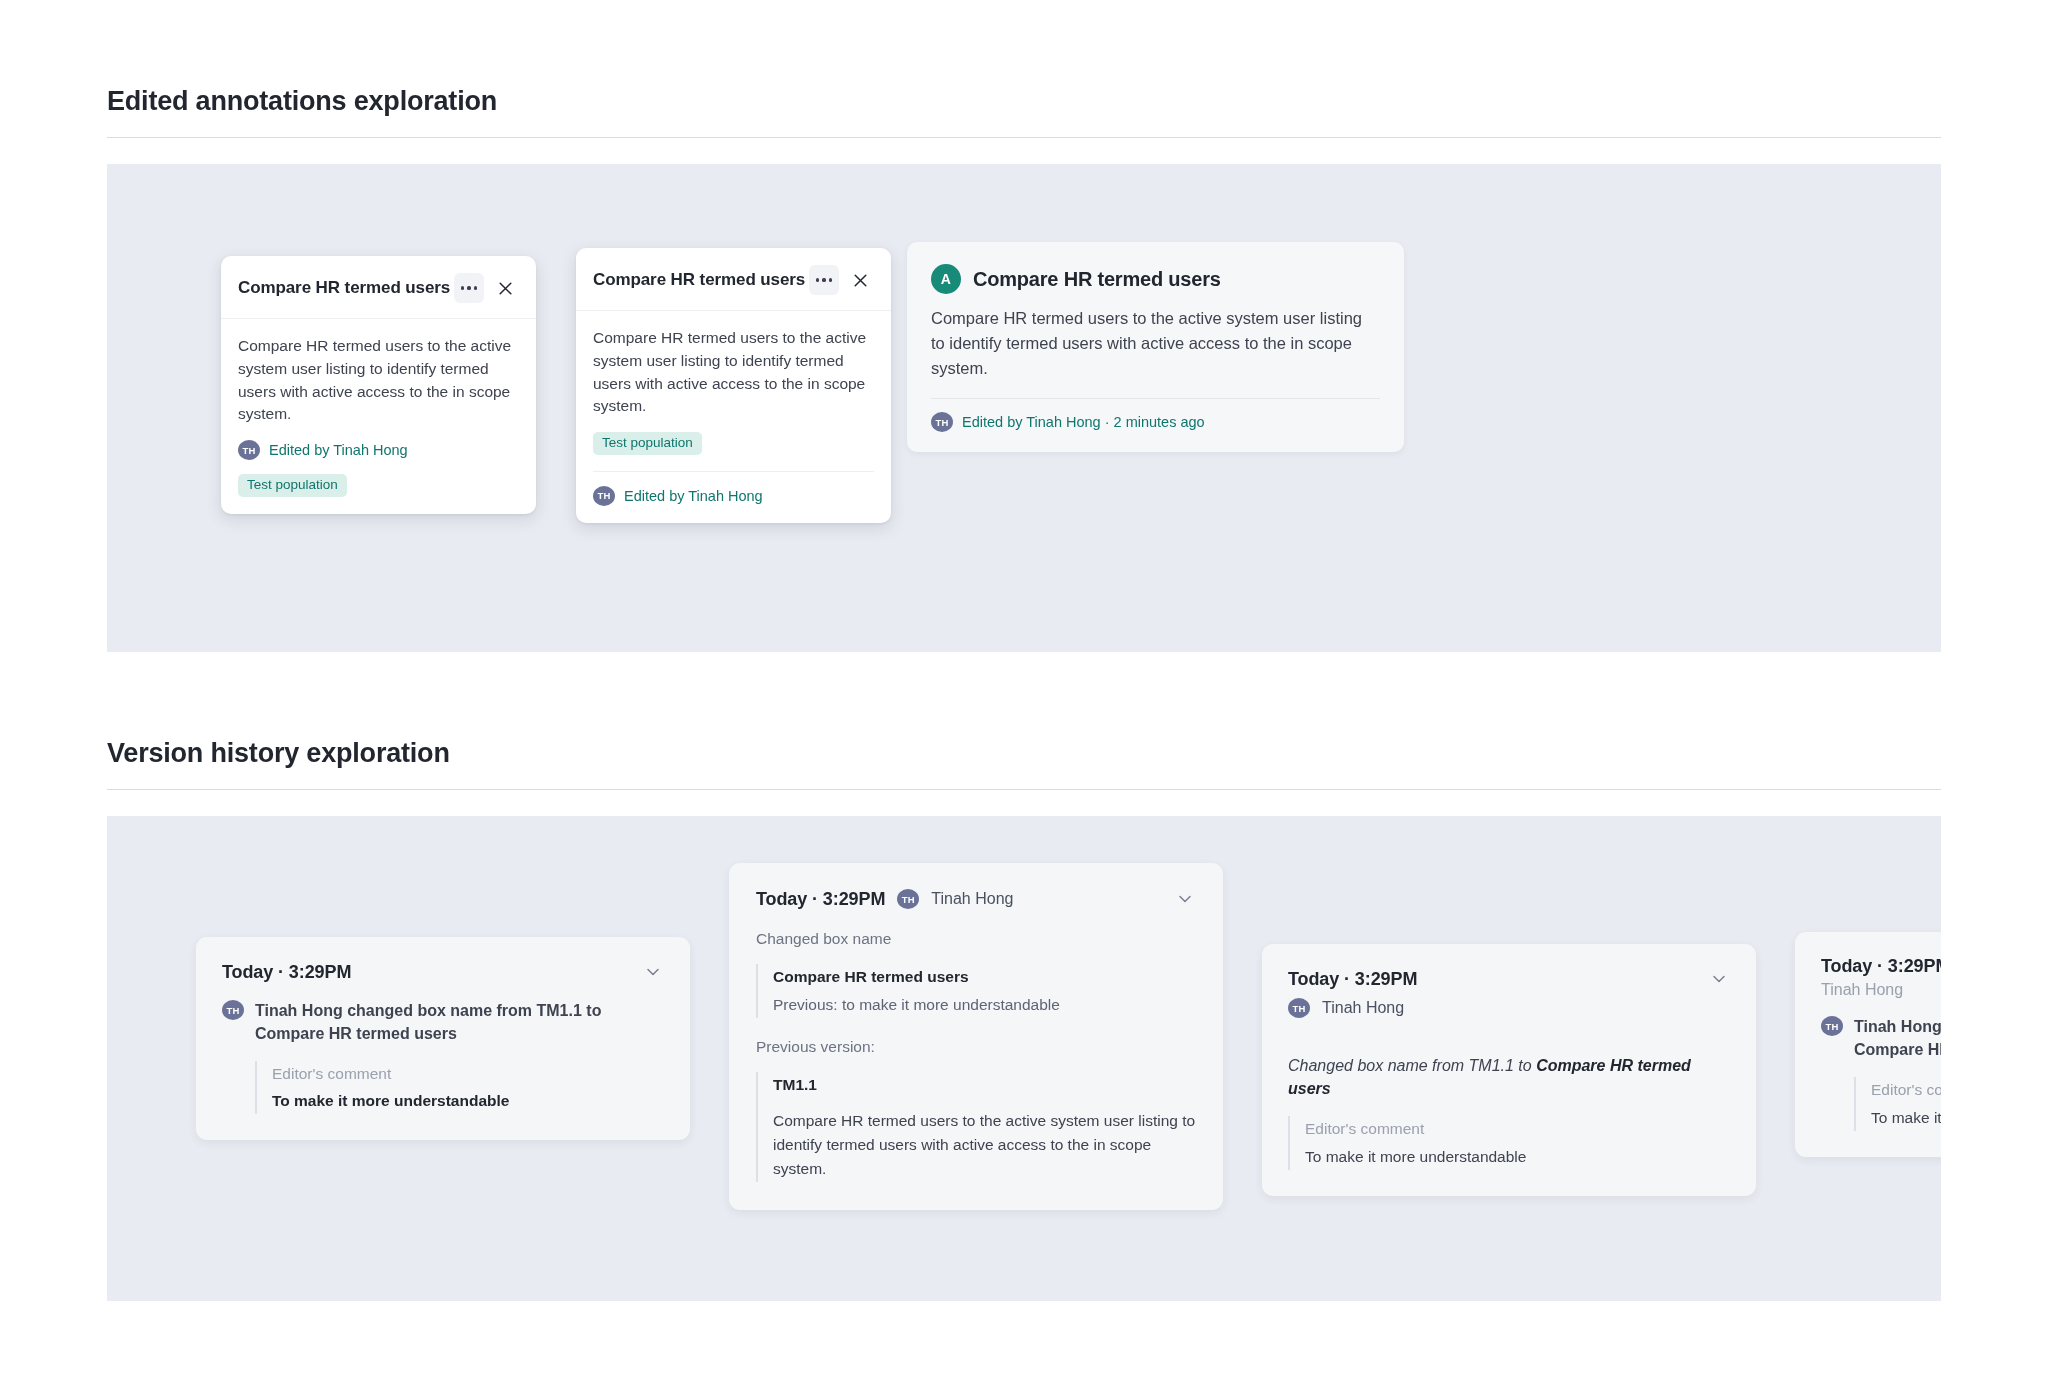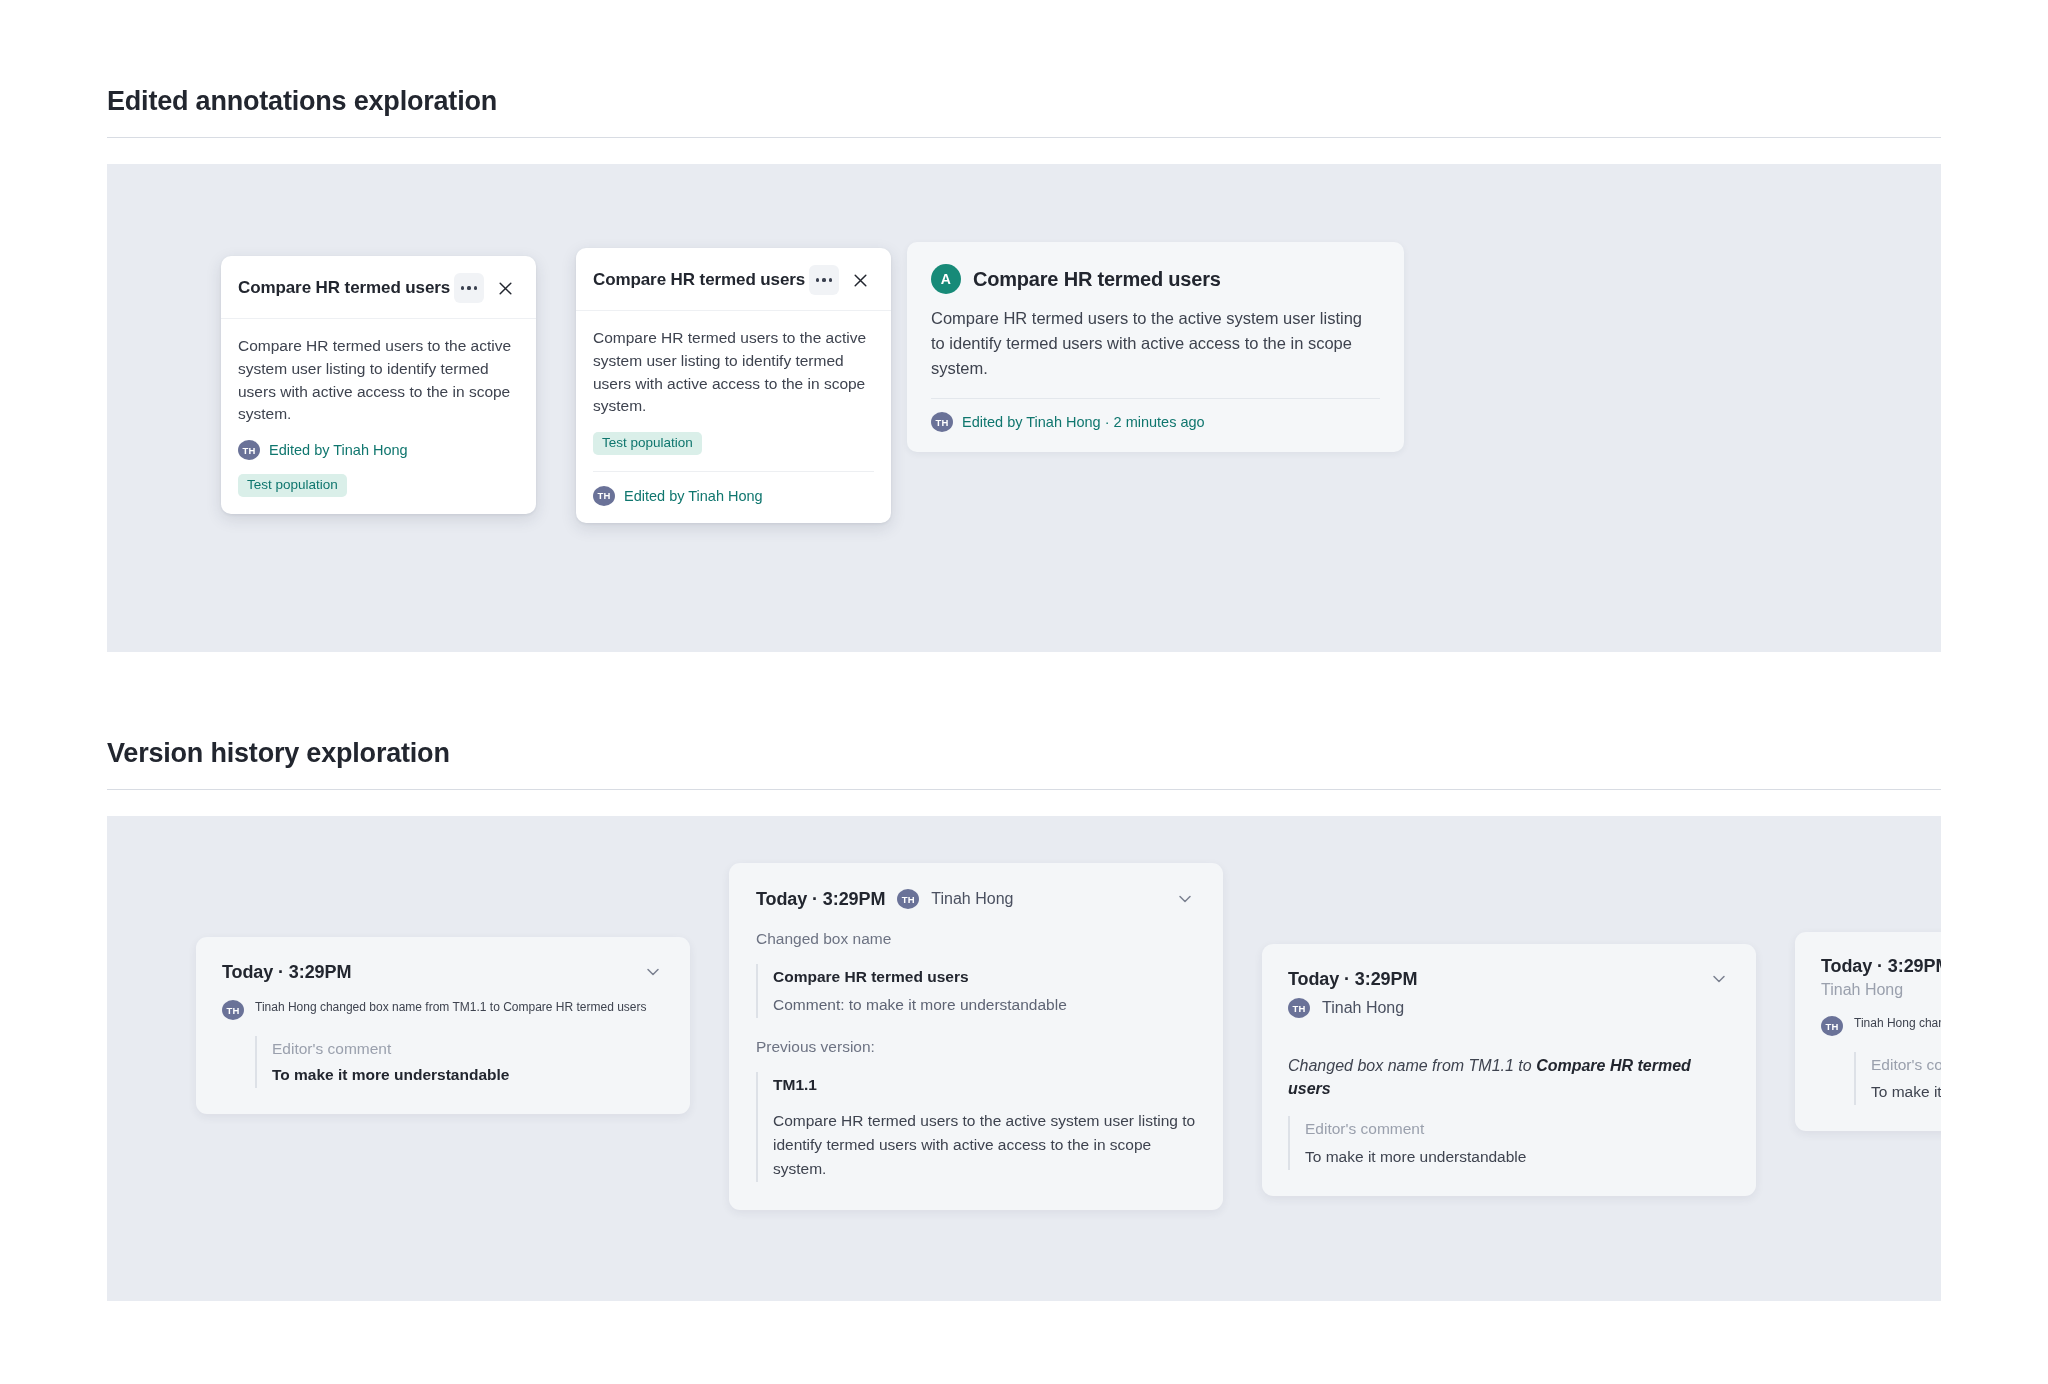--- a/index.html
+++ b/index.html
@@ -162,21 +162,21 @@
     margin-left: auto;
   }
 
   .ver-line {
     display: flex;
     gap: 11px;
     margin-top: 16px;
     align-items: flex-start;
   }
   .ver-line .avatar { margin-top: 1px; }
-  .ver-line-text { font-size: 12px; line-height: 1.45; color: #3e434f; }
+  .ver-line-text { font-size: 16px; line-height: 1.45; color: #3e434f; font-weight: bold; }
 
   .quote {
     border-left: 2.5px solid #dde1e7;
     padding: 1px 0 1px 15px;
     margin-top: 16px;
   }
   .quote.indent { margin-left: 33px; }
   .quote-label { font-size: 15.5px; color: #9aa0ad; line-height: 1.5; }
   .quote-strong { font-size: 15.5px; color: #22262f; font-weight: 700; line-height: 1.55; margin-top: 3px; }
   .quote-normal { font-size: 15.5px; color: #5e6474; line-height: 1.55; margin-top: 4px; }
@@ -304,21 +304,21 @@
         <button class="chev">
           <svg width="18" height="18" viewBox="0 0 18 18" fill="none">
             <path d="M4 6.5 L9 11.5 L14 6.5" stroke="#7b8190" stroke-width="1.5" stroke-linecap="round" stroke-linejoin="round"></path>
           </svg>
         </button>
       </div>
 
       <div class="block-label">Changed box name</div>
       <div class="quote">
         <div class="quote-strong" style="margin-top:0;">Compare HR termed users</div>
-        <div class="quote-normal">Comment: to make it more understandable</div>
+        <div class="quote-normal">Previous: to make it more understandable</div>
       </div>
 
       <div class="block-label">Previous version:</div>
       <div class="quote">
         <div class="quote-strong" style="margin-top:0;">TM1.1</div>
         <div class="quote-body">Compare HR termed users to the active system user listing to identify termed users with active access to the in scope system.</div>
       </div>
     </div>
 
     <div class="ver-card v3">

